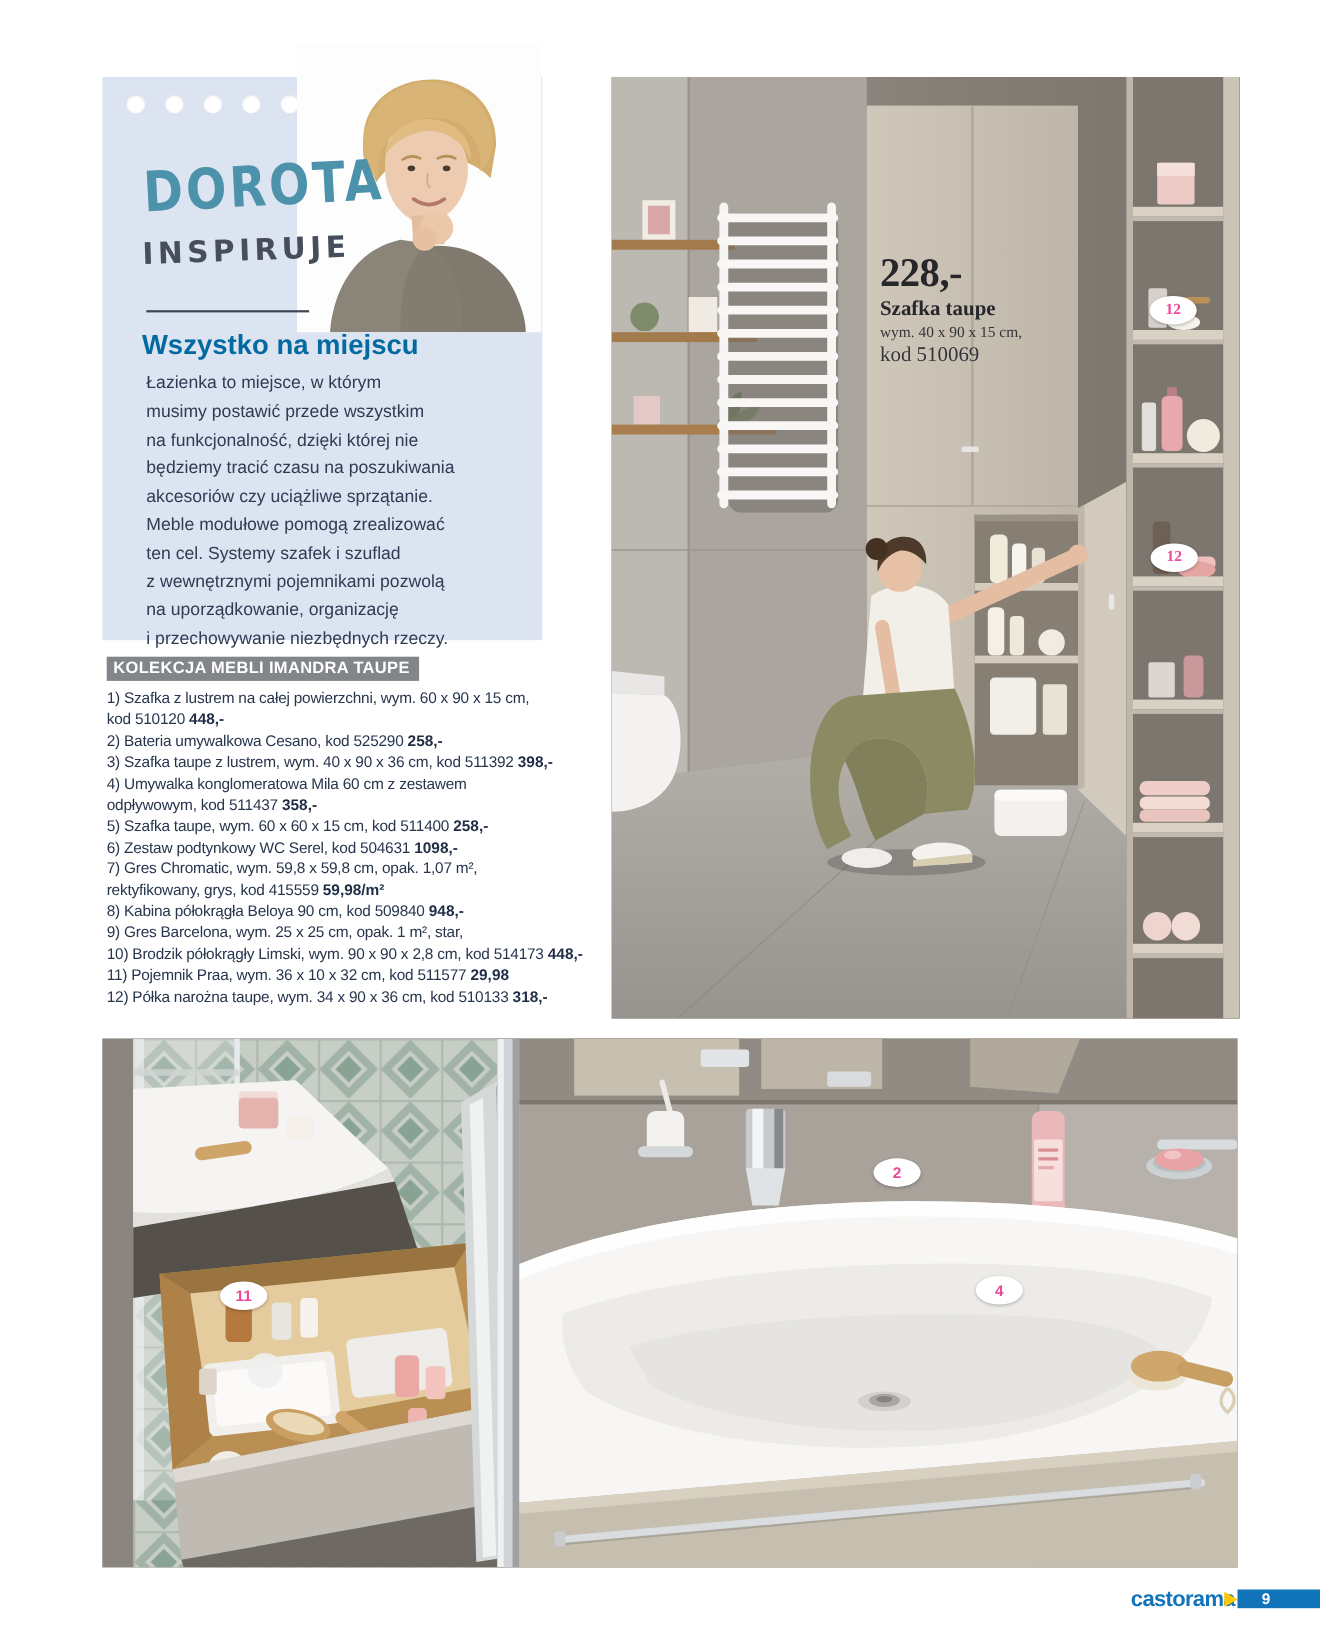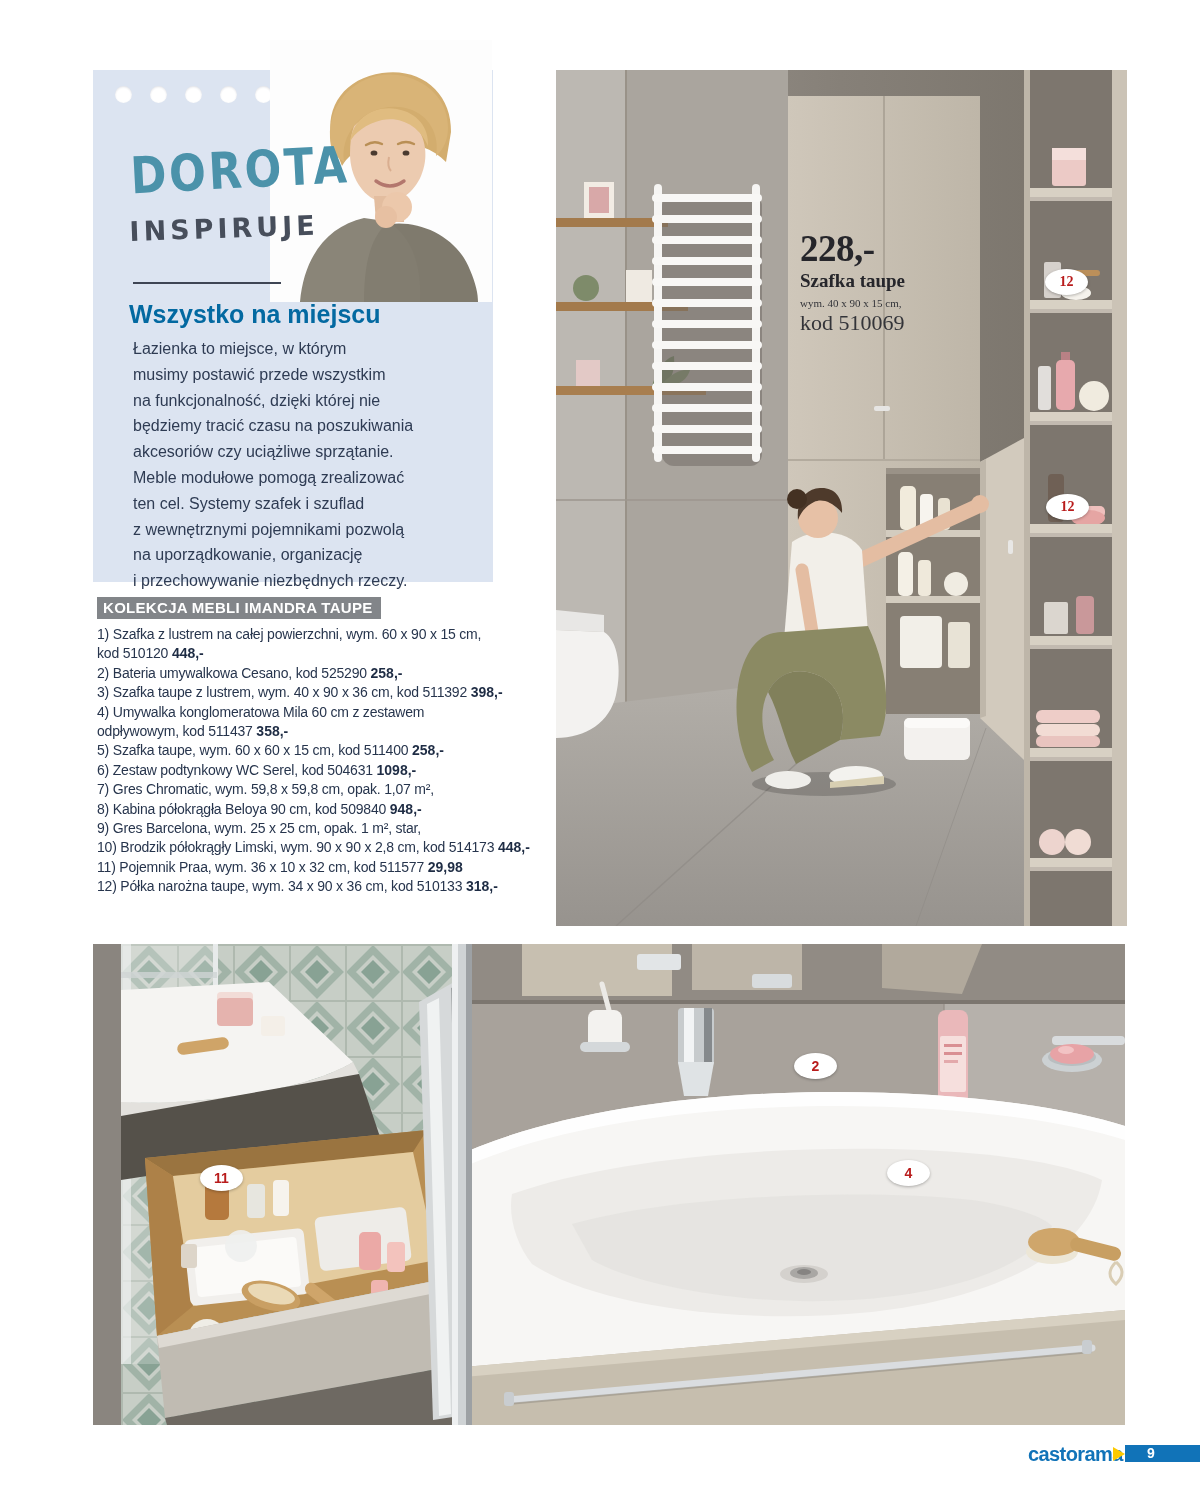--- a/index.html
+++ b/index.html
@@ -29,25 +29,25 @@
 
   
   .photo{position:absolute;overflow:hidden;background:#8a857f;}
   #photo-main{left:556px;top:70px;width:571px;height:856px;font-family:Liberation Serif, serif;}
   #photo-drawer{left:93px;top:944px;width:337px;height:481px;padding-left:28px;}
   #photo-sink{left:452px;top:944px;width:673px;height:481px;}
 
   .featured{position:absolute;left:244px;top:160px;color:#26262b;}
   .featured-price{font-size:37px;font-weight:bold;line-height:38px;letter-spacing:-.5px;}
   .featured-name{font-size:19px;font-weight:bold;line-height:20px;margin-top:3px;}
-  .featured-dims{font-size:11px;line-height:20px;margin-top:2px;color:#333439;}
-  .featured-code{font-size:22px;line-height:20px;color:#333439;}
+  .featured-dims{font-size:14px;line-height:20px;margin-top:2px;color:#333439;}
+  .featured-code{font-size:19px;line-height:20px;color:#333439;}
 
   .badge{position:absolute;width:43px;height:26px;border-radius:50%;background:#ffffff;
-    color:#b91c1c;font-size:14px;font-weight:bold;display:flex;align-items:center;
+    color:#ec4899;font-size:14px;font-weight:bold;display:flex;align-items:center;
     justify-content:center;box-shadow:0 1px 3px rgba(0,0,0,.28);}
 
   
   .brand-text{position:absolute;left:1028px;top:1443px;font-size:20px;font-weight:bold;
     color:#1173b8;letter-spacing:-.6px;}
   .brand-arrow{position:absolute;left:1113px;top:1447px;width:0;height:0;
     border-top:7px solid transparent;border-bottom:7px solid transparent;
     border-left:12px solid #fcc900;z-index:3;}
   .pagebar{position:absolute;left:1125px;top:1445px;width:75px;height:17px;background:#1173b8;
     color:#ffffff;font-size:14px;font-weight:bold;line-height:17px;padding-left:22px;
@@ -103,20 +103,21 @@
   <div class="collection-list">
       <div class="item-line"><span>1) Szafka z lustrem na całej powierzchni, wym. 60 x 90 x 15 cm,</span></div>
       <div class="item-line"><span>kod 510120 </span><b>448,-</b></div>
       <div class="item-line"><span>2) Bateria umywalkowa Cesano, kod 525290 </span><b>258,-</b></div>
       <div class="item-line"><span>3) Szafka taupe z lustrem, wym. 40 x 90 x 36 cm, kod 511392 </span><b>398,-</b></div>
       <div class="item-line"><span>4) Umywalka konglomeratowa Mila 60 cm z zestawem</span></div>
       <div class="item-line"><span>odpływowym, kod 511437 </span><b>358,-</b></div>
       <div class="item-line"><span>5) Szafka taupe, wym. 60 x 60 x 15 cm, kod 511400 </span><b>258,-</b></div>
       <div class="item-line"><span>6) Zestaw podtynkowy WC Serel, kod 504631 </span><b>1098,-</b></div>
       <div class="item-line"><span>7) Gres Chromatic, wym. 59,8 x 59,8 cm, opak. 1,07 m²,</span></div>
+      <div class="item-line"><span>rektyfikowany, grys, kod 415559 </span><b>59,98/m²</b></div>
       <div class="item-line"><span>8) Kabina półokrągła Beloya 90 cm, kod 509840 </span><b>948,-</b></div>
       <div class="item-line"><span>9) Gres Barcelona, wym. 25 x 25 cm, opak. 1 m², star,</span></div>
       <div class="item-line"><span>10) Brodzik półokrągły Limski, wym. 90 x 90 x 2,8 cm, kod 514173 </span><b>448,-</b></div>
       <div class="item-line"><span>11) Pojemnik Praa, wym. 36 x 10 x 32 cm, kod 511577 </span><b>29,98</b></div>
       <div class="item-line"><span>12) Półka narożna taupe, wym. 34 x 90 x 36 cm, kod 510133 </span><b>318,-</b></div>
     </div>
 </div>
 
 <div class="photo" id="photo-main">
   <svg width="571" height="856" viewBox="0 0 571 856">

